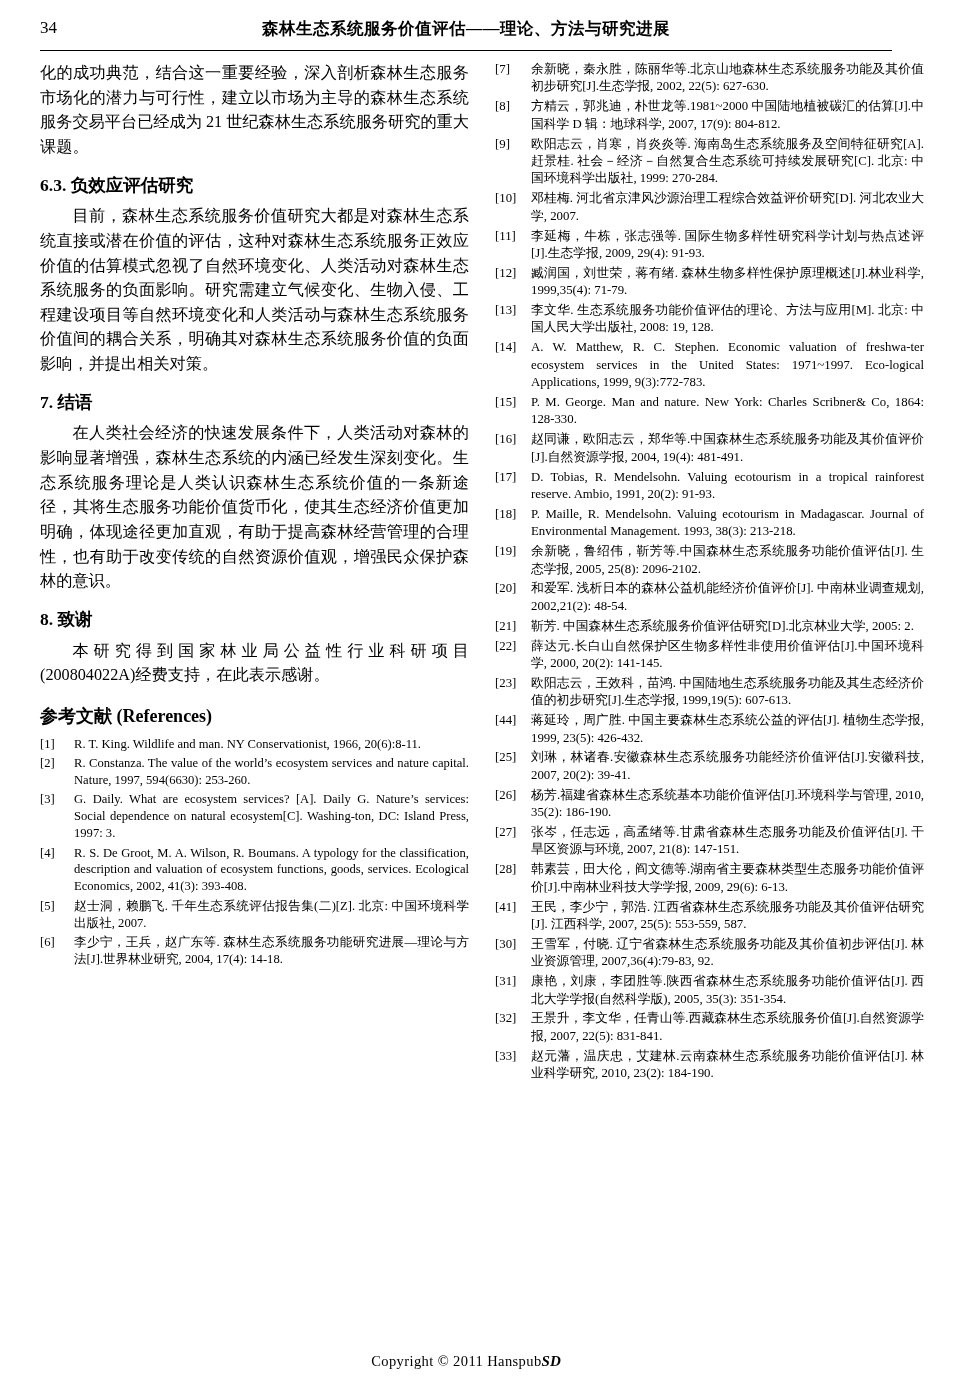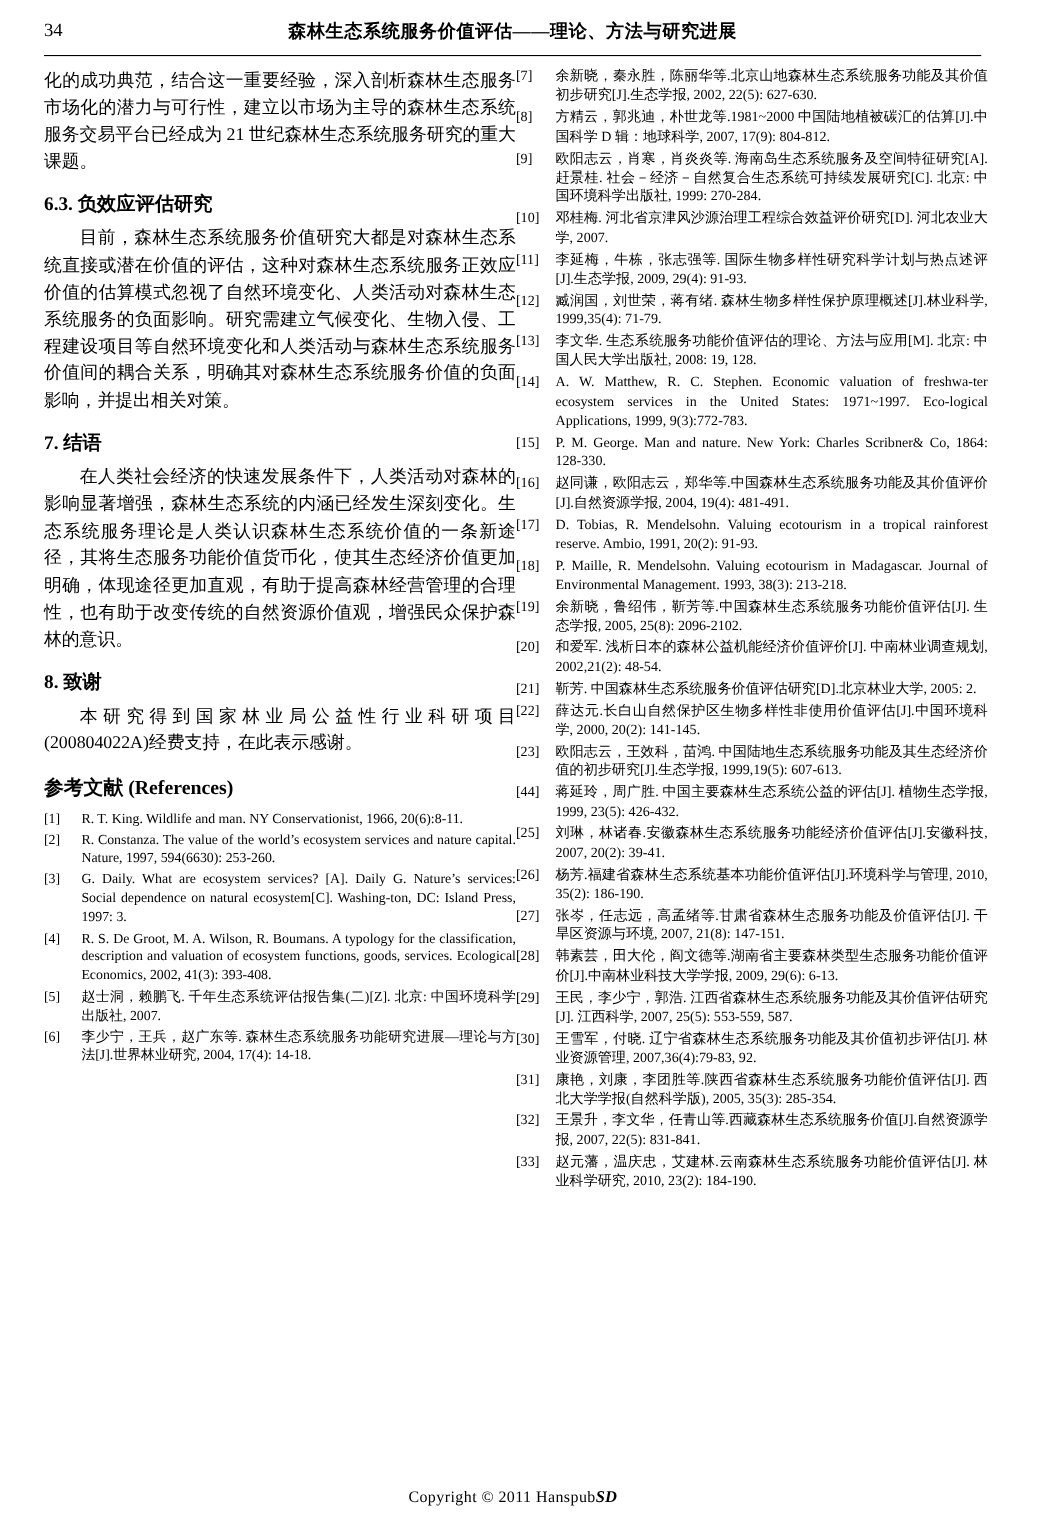--- a/index.html
+++ b/index.html
@@ -43,20 +43,21 @@
     letter-spacing: 0.5px;
   }
   .rule {
     border-top: 1.2px solid #000;
     margin-top: 2px;
     margin-bottom: 10px;
   }
   
   .columns {
     display: flex;
+    gap: 26px;
     height: 1250px;
   }
   .col {
     width: 429px;
     flex: 0 0 429px;
   }
   
   p.body {
     margin: 0 0 1px 0;
     font-size: 16.2px;
@@ -260,30 +261,30 @@
         </div>
         <div class="refitem">
           <span class="num">[27]</span>
           <span class="txt">张岑，任志远，高孟绪等.甘肃省森林生态服务功能及价值评估[J]. 干旱区资源与环境, 2007, 21(8): 147-151.</span>
         </div>
         <div class="refitem">
           <span class="num">[28]</span>
           <span class="txt">韩素芸，田大伦，阎文德等.湖南省主要森林类型生态服务功能价值评价[J].中南林业科技大学学报, 2009, 29(6): 6-13.</span>
         </div>
         <div class="refitem">
-          <span class="num">[29]</span>
+          <span class="num">[41]</span>
           <span class="txt">王民，李少宁，郭浩. 江西省森林生态系统服务功能及其价值评估研究[J]. 江西科学, 2007, 25(5): 553-559, 587.</span>
         </div>
         <div class="refitem">
           <span class="num">[30]</span>
           <span class="txt">王雪军，付晓. 辽宁省森林生态系统服务功能及其价值初步评估[J]. 林业资源管理, 2007,36(4):79-83, 92.</span>
         </div>
         <div class="refitem">
           <span class="num">[31]</span>
-          <span class="txt">康艳，刘康，李团胜等.陕西省森林生态系统服务功能价值评估[J]. 西北大学学报(自然科学版), 2005, 35(3): 285-354.</span>
+          <span class="txt">康艳，刘康，李团胜等.陕西省森林生态系统服务功能价值评估[J]. 西北大学学报(自然科学版), 2005, 35(3): 351-354.</span>
         </div>
         <div class="refitem">
           <span class="num">[32]</span>
           <span class="txt">王景升，李文华，任青山等.西藏森林生态系统服务价值[J].自然资源学报, 2007, 22(5): 831-841.</span>
         </div>
         <div class="refitem">
           <span class="num">[33]</span>
           <span class="txt">赵元藩，温庆忠，艾建林.云南森林生态系统服务功能价值评估[J]. 林业科学研究, 2010, 23(2): 184-190.</span>
         </div>
         <div class="refitem">

